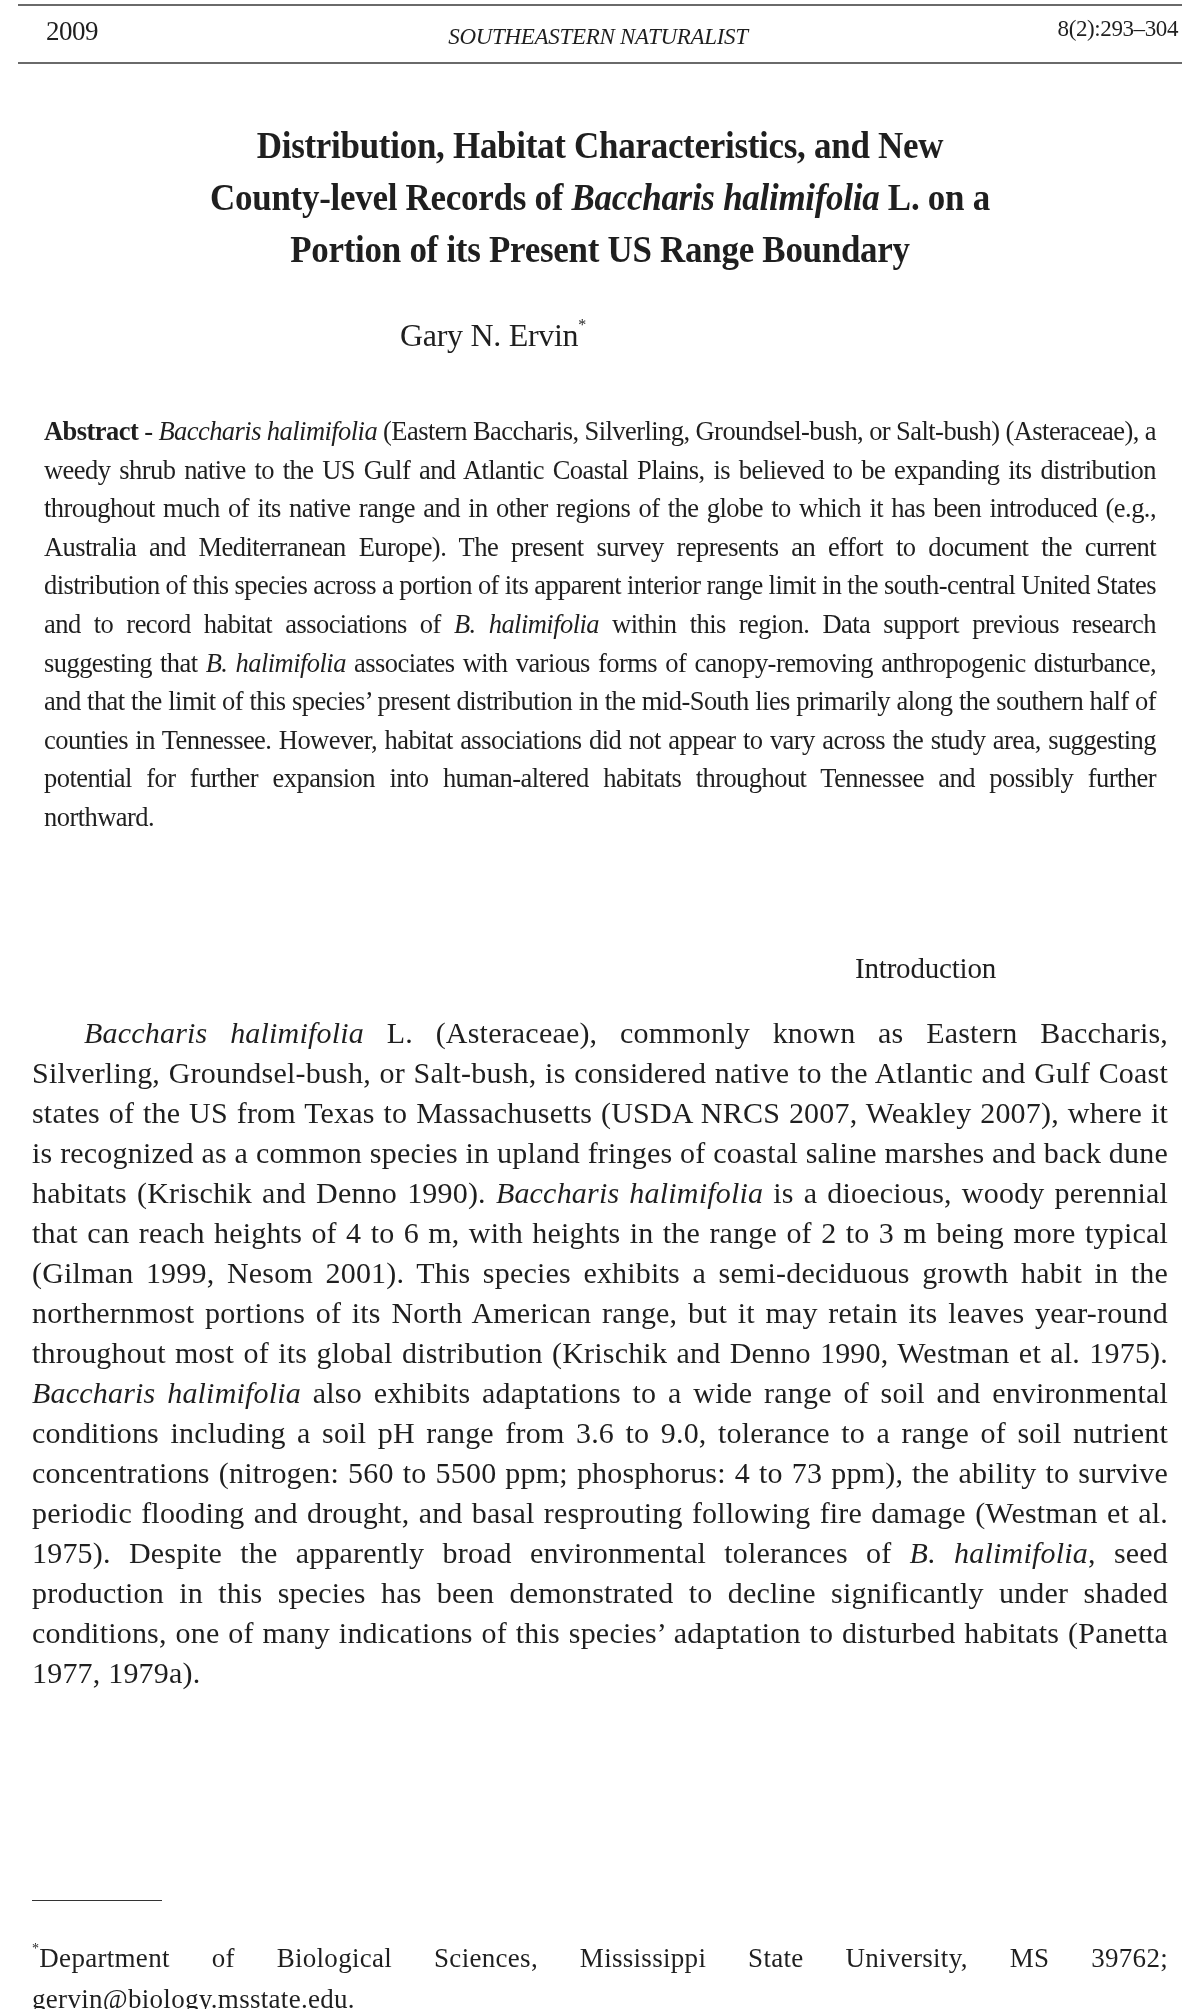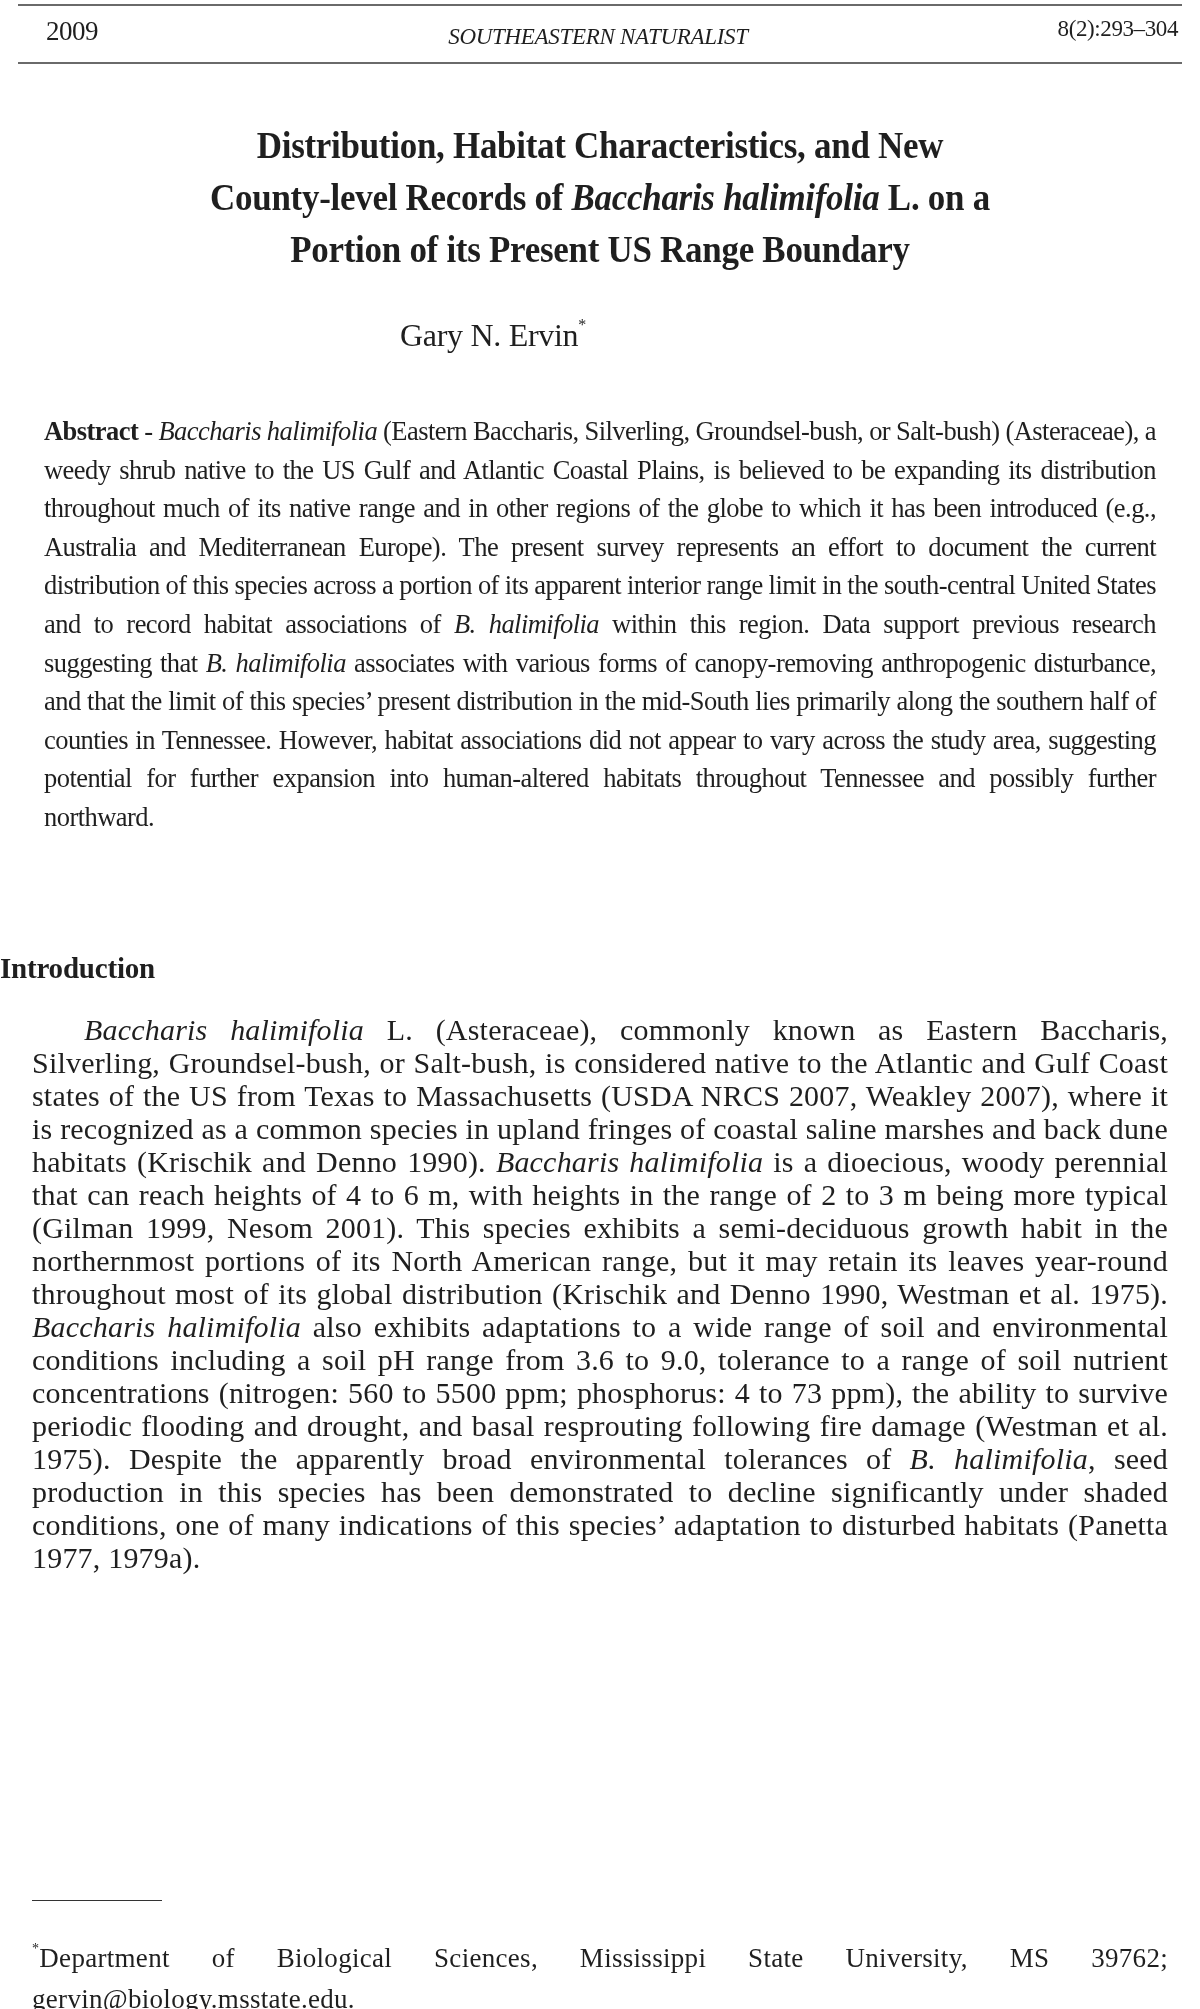--- a/index.html
+++ b/index.html
@@ -95,33 +95,33 @@
       letter-spacing: -0.55px;
       word-spacing: -0.5px;
     }
     .abstract p { margin: 12px; }
     
     .section-heading {
       position: absolute;
       left: 0;
       width: 996px;
       top: 952px;
-      text-align: left;
-      font-weight: bold;
+      text-align: right;
+      font-weight: normal;
       font-size: 29px;
       letter-spacing: -0.2px;
     }
     
     .intro {
       position: absolute;
       left: 32px;
       width: 1136px;
       top: 1013px;
       font-size: 30px;
-      line-height: 33px;
+      line-height: 40px;
       text-align: justify;
       letter-spacing: 0.2px;
     }
     .intro p { margin: 0; text-indent: 52px; }
     .footnote-rule {
       position: absolute;
       left: 32px;
       top: 1900px;
       width: 130px;
       border-top: 1.5px solid #333;

